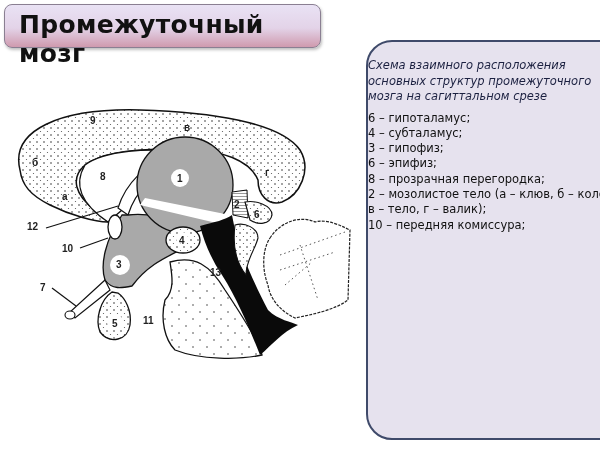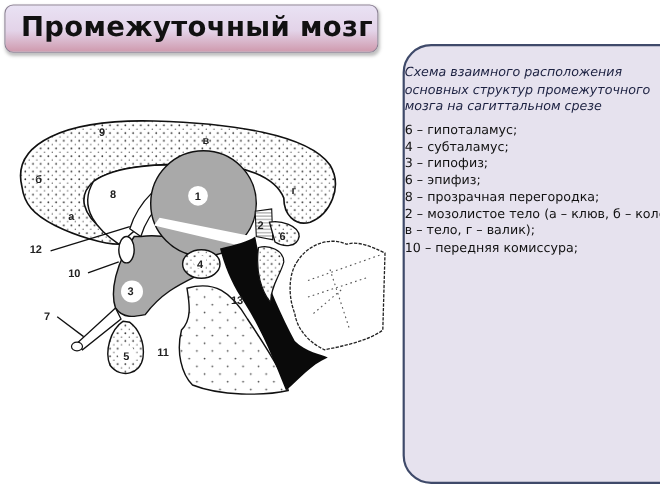--- a/index.html
+++ b/index.html
@@ -1,21 +1,21 @@
 <!DOCTYPE html>
 <html><head>
 <meta charset="utf-8">
 <style>
   html, body { margin:0; padding:0; }
   body { width:600px; height:450px; background:#ffffff; position:relative; overflow:hidden;
          font-family:"DejaVu Sans", sans-serif; }
   .title-box { position:absolute; left:4px; top:4px; width:315px; height:42px;
     border:1.5px solid #8a7f92; border-radius:8px;
     background:linear-gradient(#e9e2f4 0%, #e3d3e8 55%, #cf9aae 100%);
-    box-shadow:1px 2px 3px rgba(0,0,0,0.25);padding-left:23px; }
+    box-shadow:1px 2px 3px rgba(0,0,0,0.25); }
   .title-text { position:absolute; left:14px; top:5px; font-size:25px; font-weight:bold; color:#111;
     letter-spacing:0.3px; }
   .diagram { position:absolute; left:0; top:90px; width:355px; height:280px; }
   .legend { position:absolute; left:366px; top:40px; width:268px; height:400px;
     background:#e6e2ee; border:2px solid #3f4a6a; border-radius:26px;
     box-sizing:border-box; padding:16px 6px 0 0; }
   .legend-heading { font-size:11.5px; line-height:15.5px; color:#1b2040; font-style:italic; }
   .legend-list { margin:6px 0 0 0; padding:0; list-style:none; }
   .legend-list li { font-size:11.5px; line-height:15.3px; color:#111; }
   .lbl { font-family:"Liberation Sans", sans-serif; font-size:10px; font-weight:bold; fill:#222; }

